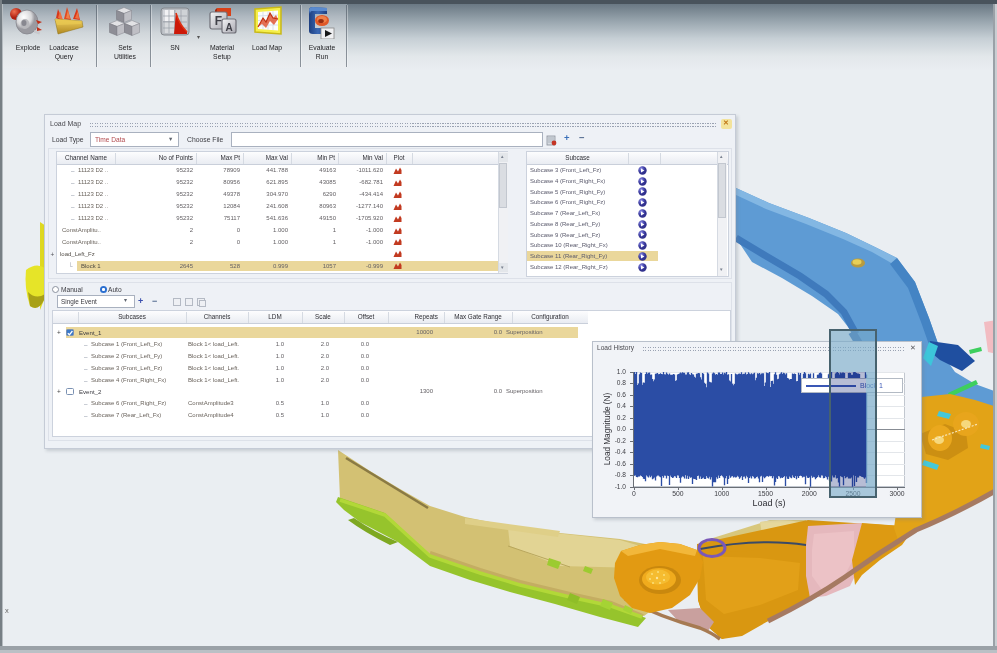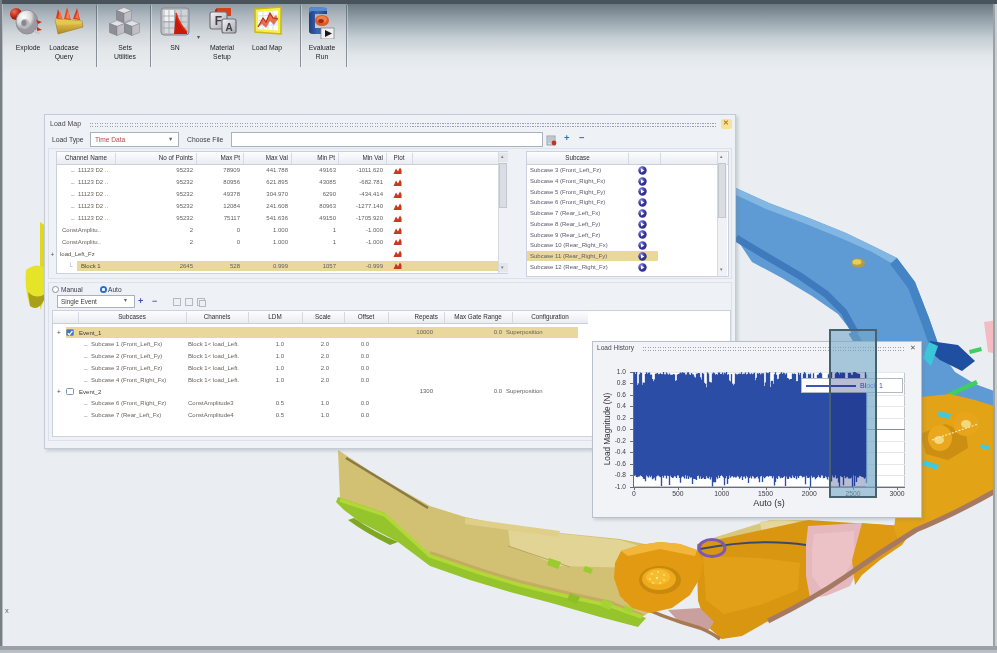--- a/index.html
+++ b/index.html
@@ -610,21 +610,21 @@
 <div class="abs" style="left:721.7px;top:486.5px;width:1px;height:3px;background:#6a6f76;"></div>
 <div class="t" style="left:706.7px;top:489.5px;width:30px;text-align:center;font-size:6.8px;color:#3c3c42;">1000</div>
 <div class="abs" style="left:765.5px;top:486.5px;width:1px;height:3px;background:#6a6f76;"></div>
 <div class="t" style="left:750.5px;top:489.5px;width:30px;text-align:center;font-size:6.8px;color:#3c3c42;">1500</div>
 <div class="abs" style="left:809.3px;top:486.5px;width:1px;height:3px;background:#6a6f76;"></div>
 <div class="t" style="left:794.3px;top:489.5px;width:30px;text-align:center;font-size:6.8px;color:#3c3c42;">2000</div>
 <div class="abs" style="left:853.1px;top:486.5px;width:1px;height:3px;background:#6a6f76;"></div>
 <div class="t" style="left:838.1px;top:489.5px;width:30px;text-align:center;font-size:6.8px;color:#3c3c42;">2500</div>
 <div class="abs" style="left:897.0px;top:486.5px;width:1px;height:3px;background:#6a6f76;"></div>
 <div class="t" style="left:882.0px;top:489.5px;width:30px;text-align:center;font-size:6.8px;color:#3c3c42;">3000</div>
-<div class="t" style="left:739px;top:498.0px;width:60px;text-align:center;font-size:9px;color:#2e2e34;">Auto (s)</div>
+<div class="t" style="left:739px;top:498.0px;width:60px;text-align:center;font-size:9px;color:#2e2e34;">Load (s)</div>
 <div class="t" style="left:558px;top:429px;width:100px;text-align:center;font-size:8.2px;color:#2e2e34;transform:translate(0,-50%) rotate(-90deg);transform-origin:center;">Load Magnitude (N)</div>
 <div class="abs" style="left:801px;top:378px;width:102px;height:15px;background:#fff;border:1px solid #b3bac4;"></div>
 <div class="abs" style="left:806px;top:385px;width:50px;height:2px;background:#3a57b5;"></div>
 <div class="t" style="left:860px;top:381.5px;font-size:7px;color:#3a57b5;">Block 1</div>
 <div class="abs" style="left:830px;top:330px;width:47px;height:42px;background:rgba(120,170,200,0.62);"></div>
 <div class="abs" style="left:830px;top:372px;width:36px;height:115px;background:rgba(15,35,115,0.3);"></div>
 <div class="abs" style="left:866px;top:372px;width:11px;height:115px;background:rgba(120,170,200,0.7);"></div>
 <div class="abs" style="left:830px;top:487px;width:47px;height:11px;background:rgba(120,170,200,0.6);"></div>
 <div class="abs" style="left:829px;top:329px;width:48px;height:169px;border:2.5px solid #47626e;"></div>
 </div>

